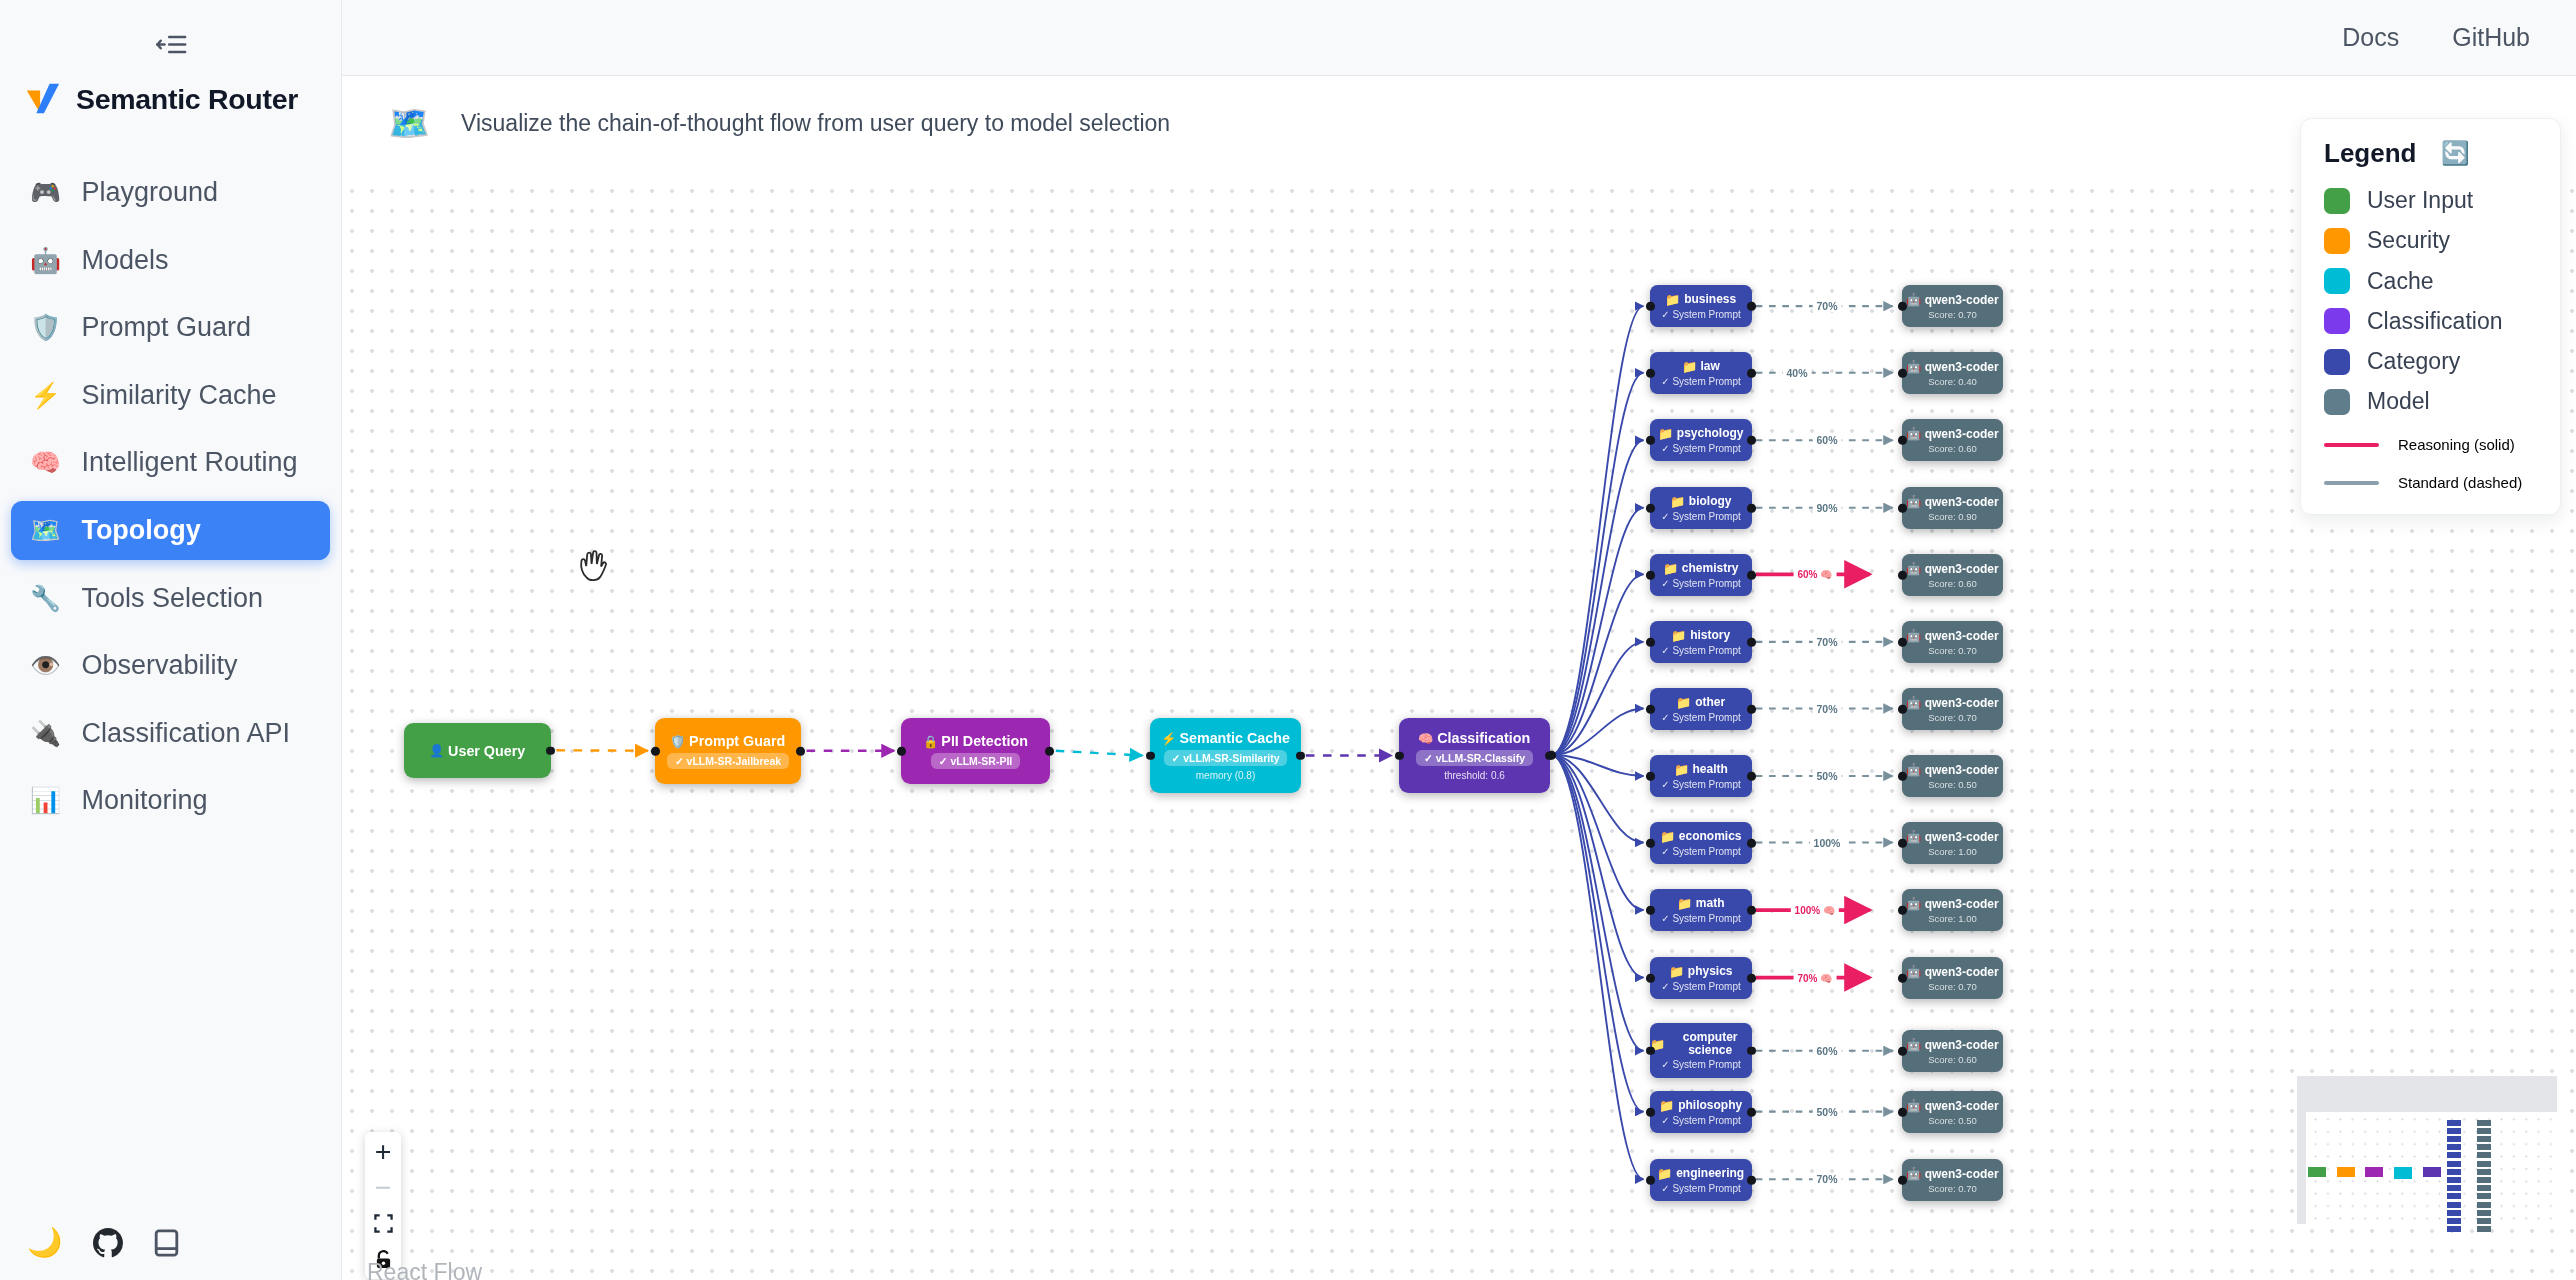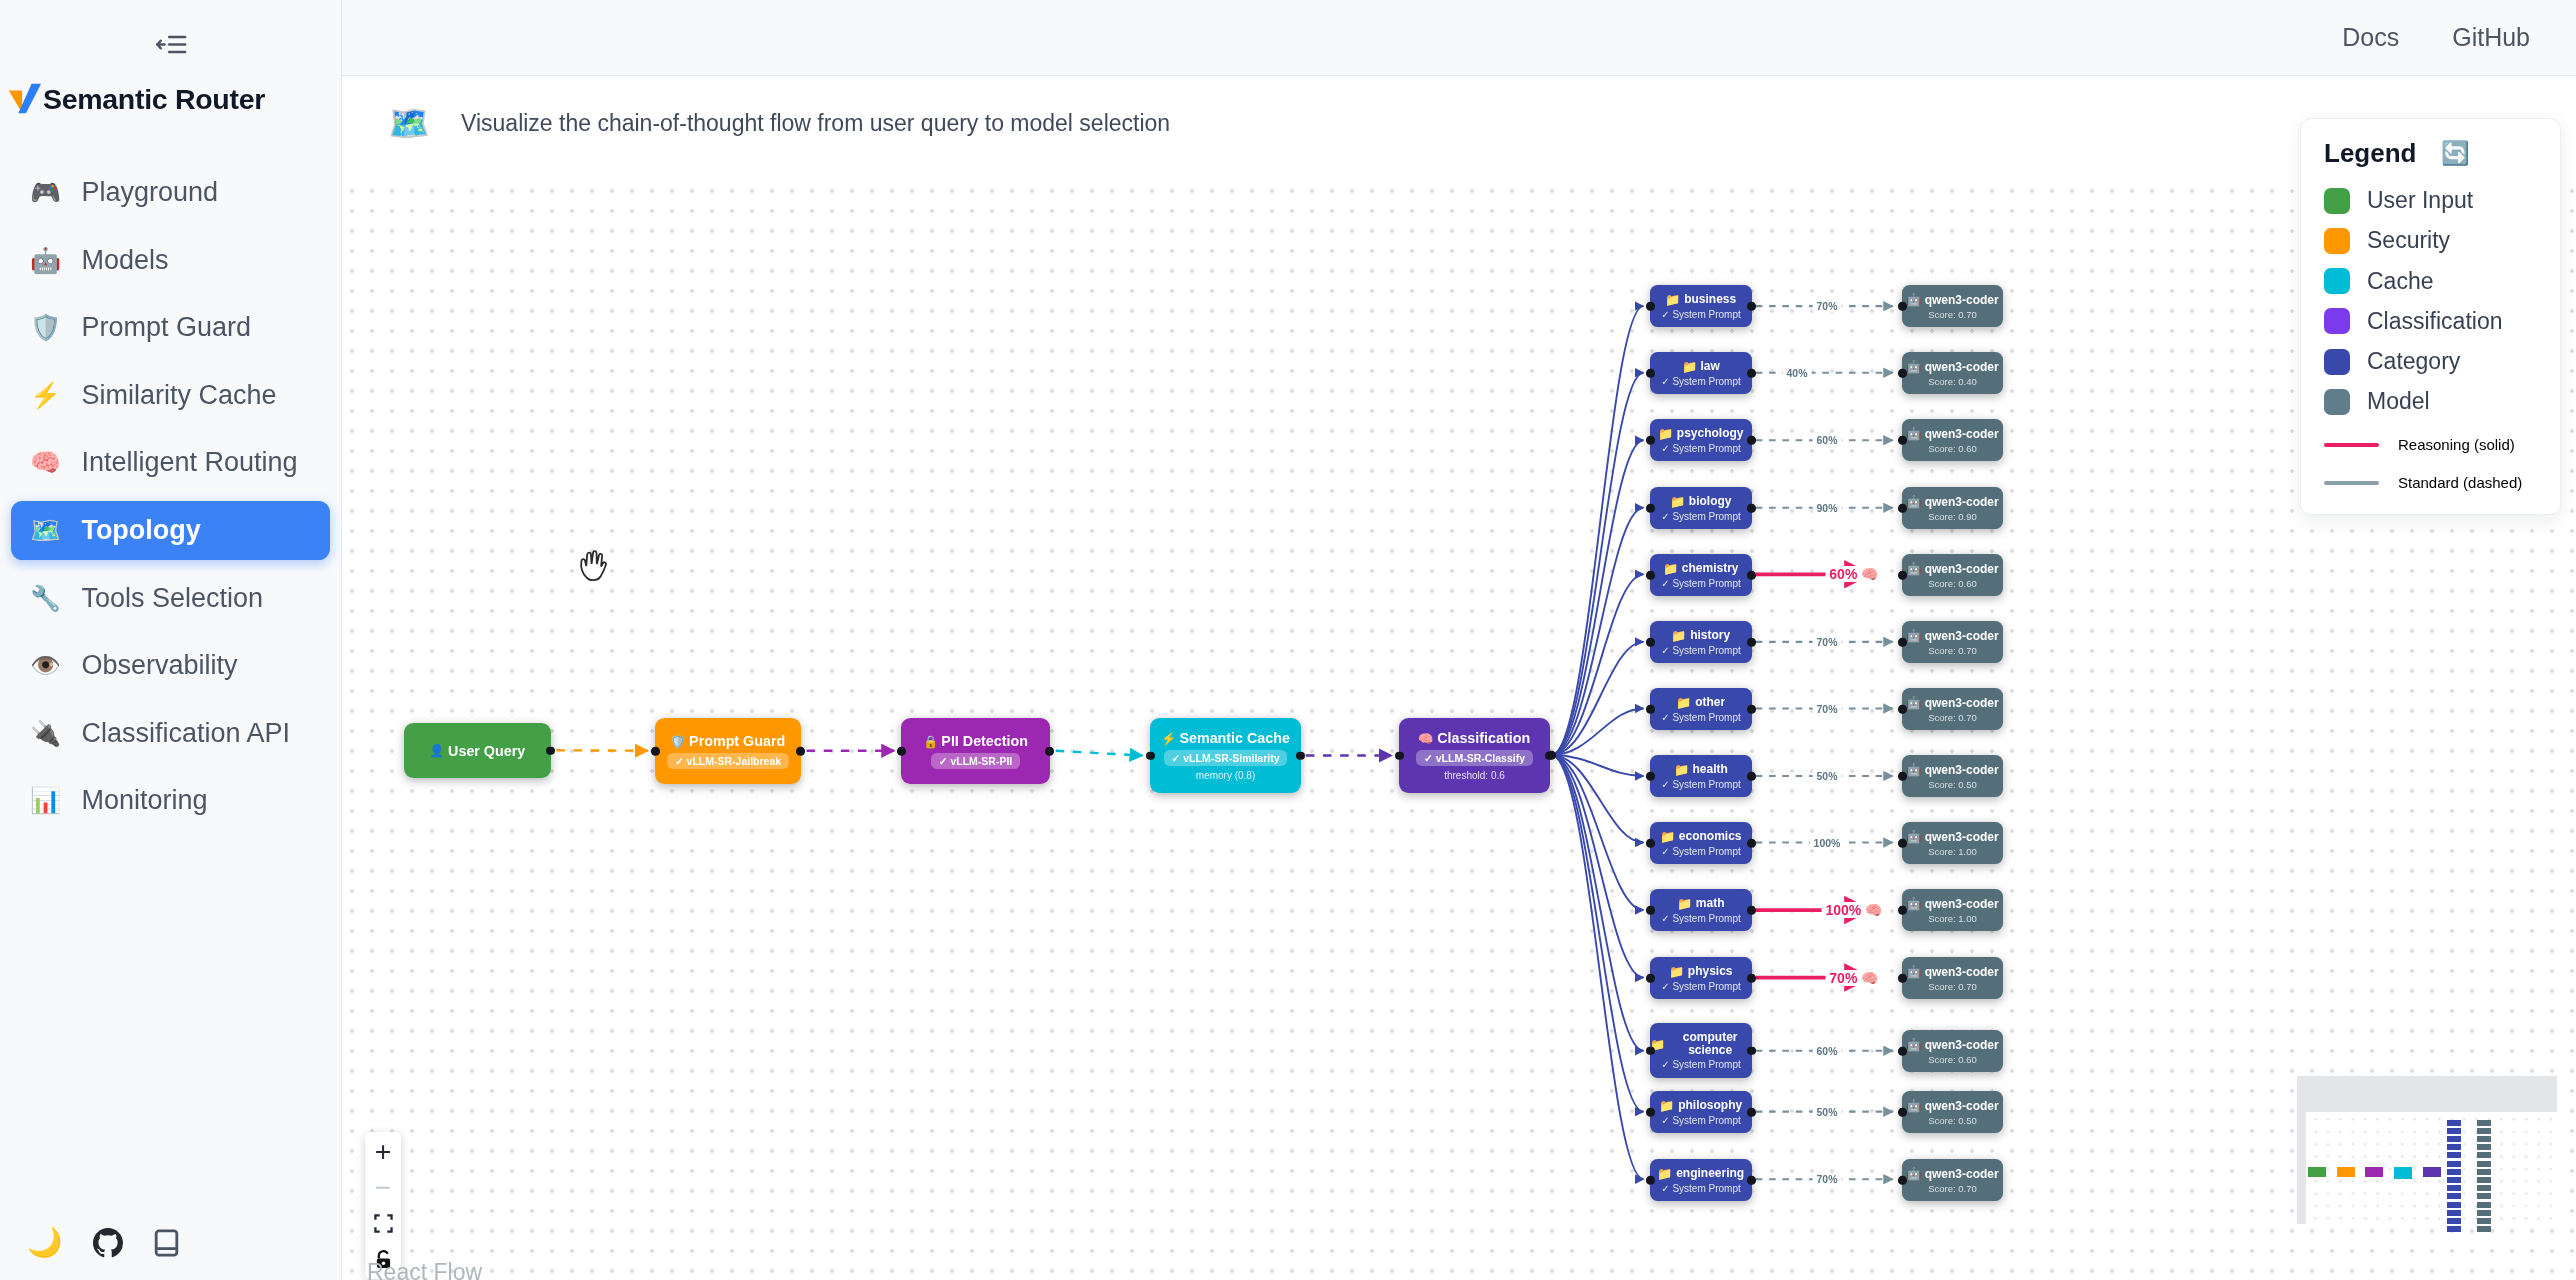--- a/index.html
+++ b/index.html
@@ -2,21 +2,21 @@
 <html style="font-size:15px"><head>
 <meta charset="utf-8">
 <style>
   * { margin:0; padding:0; box-sizing:border-box; }
   html,body { width:2576px; height:1280px; overflow:hidden; font-family:"Liberation Sans",sans-serif; background:#fff; }
   .app { display:flex; width:100%; height:100%; }
 
   
   .sidebar { width:342px; height:100%; background:#f8f9fb; border-right:1.9px solid #e7e9ee; position:relative; flex:0 0 342px; }
   .collapse-btn { position:absolute; top:25px; left:145px; width:53px; height:38px; display:flex; align-items:center; justify-content:center; cursor:pointer; color:#4b5563; }
-  .brand { position:absolute; top:80px; left:5px; display:flex; align-items:center; }
+  .brand { position:absolute; top:80px; left:23px; display:flex; align-items:center; gap:15px; }
   .brand-name { font-size:28.5px; font-weight:700; color:#111827; letter-spacing:-0.3px; }
   .nav { position:absolute; top:163px; left:0; right:0; display:flex; flex-direction:column; gap:8.6px; padding:0 11.4px; }
   .nav-item { height:59px; border-radius:11.4px; display:flex; align-items:center; gap:19px; padding:0 19px; cursor:pointer; }
   .nav-item .nav-icon { font-size:25px; width:32px; text-align:center; }
   .nav-item .nav-label { font-size:27px; color:#4b5563; font-weight:500; }
   .nav-item.active { background:#3b82f6; box-shadow:0 3.8px 11.4px rgba(59,130,246,.4); }
   .nav-item.active .nav-label { color:#ffffff; font-weight:600; }
   .side-footer { position:absolute; left:27px; bottom:21px; display:flex; align-items:center; gap:30px; }
   .side-footer .f-ic { font-size:28.5px; cursor:pointer; display:flex; align-items:center; }
 
@@ -45,21 +45,21 @@
   .fnode .n-sub { font-size:10px; color:rgba(255,255,255,.85); white-space:nowrap; }
   .cat-node,.model-node { border-radius:7.6px; gap:1.9px; }
   .cat-node .n-title { font-size:12px; }
   .cat-node .n-sub { font-size:10px; }
   .model-node .n-title { font-size:12px; }
   .model-node .n-sub { font-size:9.5px; color:rgba(255,255,255,.78); }
   .handle { position:absolute; width:8.6px; height:8.6px; border-radius:50%; background:#13161c; top:50%; transform:translateY(-50%); }
   .handle.l { left:-3.8px; } .handle.r { right:-3.8px; }
 
   .edge-label { position:absolute; transform:translate(-50%,-50%); background:#ffffff; padding:0 3.8px; font-size:10.5px; font-weight:700; color:#5a7684; white-space:nowrap; }
-  .edge-label.reason { color:#e91e63; font-size:14px;margin-left:39px; }
+  .edge-label.reason { color:#e91e63; font-size:10px; }
 
   
   .legend { position:absolute; left:1958px; top:42px; width:261px; background:#fff; border:1px solid #edeff2; border-radius:11.4px; box-shadow:0 5.7px 17px rgba(15,23,42,.08); padding:19px 23px 23px; }
   .legend-head { display:flex; align-items:center; gap:25px; margin-bottom:18px; }
   .legend-title { font-size:26px; font-weight:700; color:#111827; }
   .legend-refresh { font-size:23px; cursor:pointer; }
   .legend-item { display:flex; align-items:center; gap:17px; margin-top:13.3px; }
   .legend-swatch { width:26px; height:26px; border-radius:6.7px; flex:0 0 26px; }
   .legend-item span.lab { font-size:23px; color:#374151; }
   .legend-line { display:flex; align-items:center; gap:19px; margin-top:21px; }

